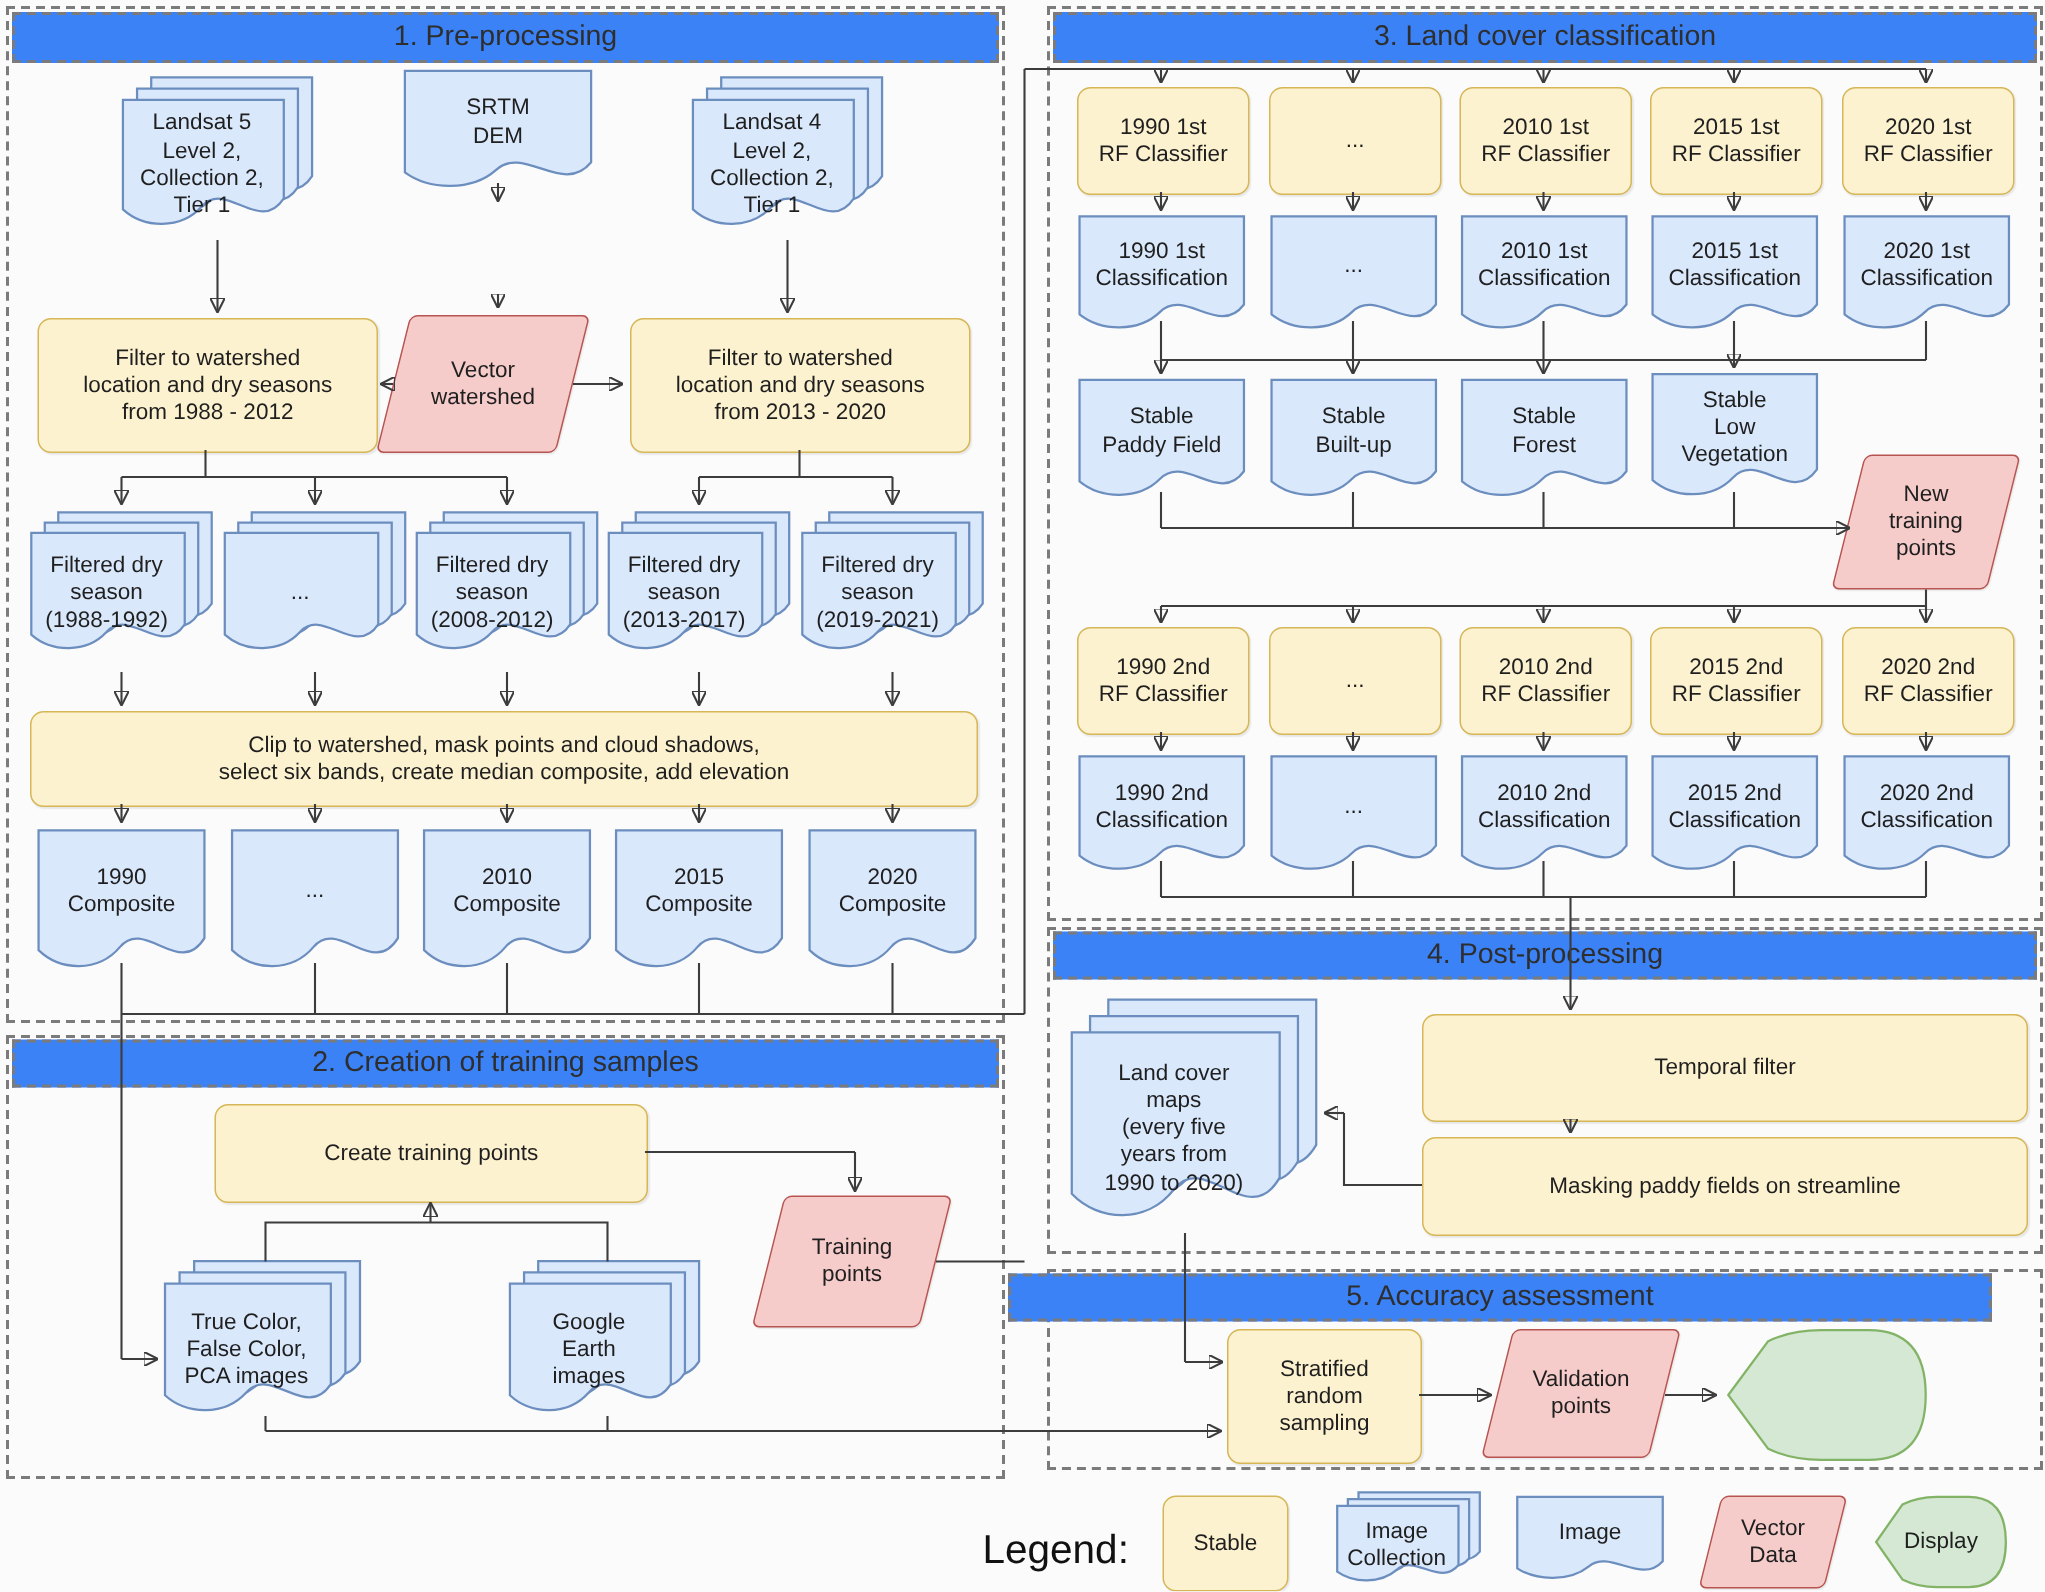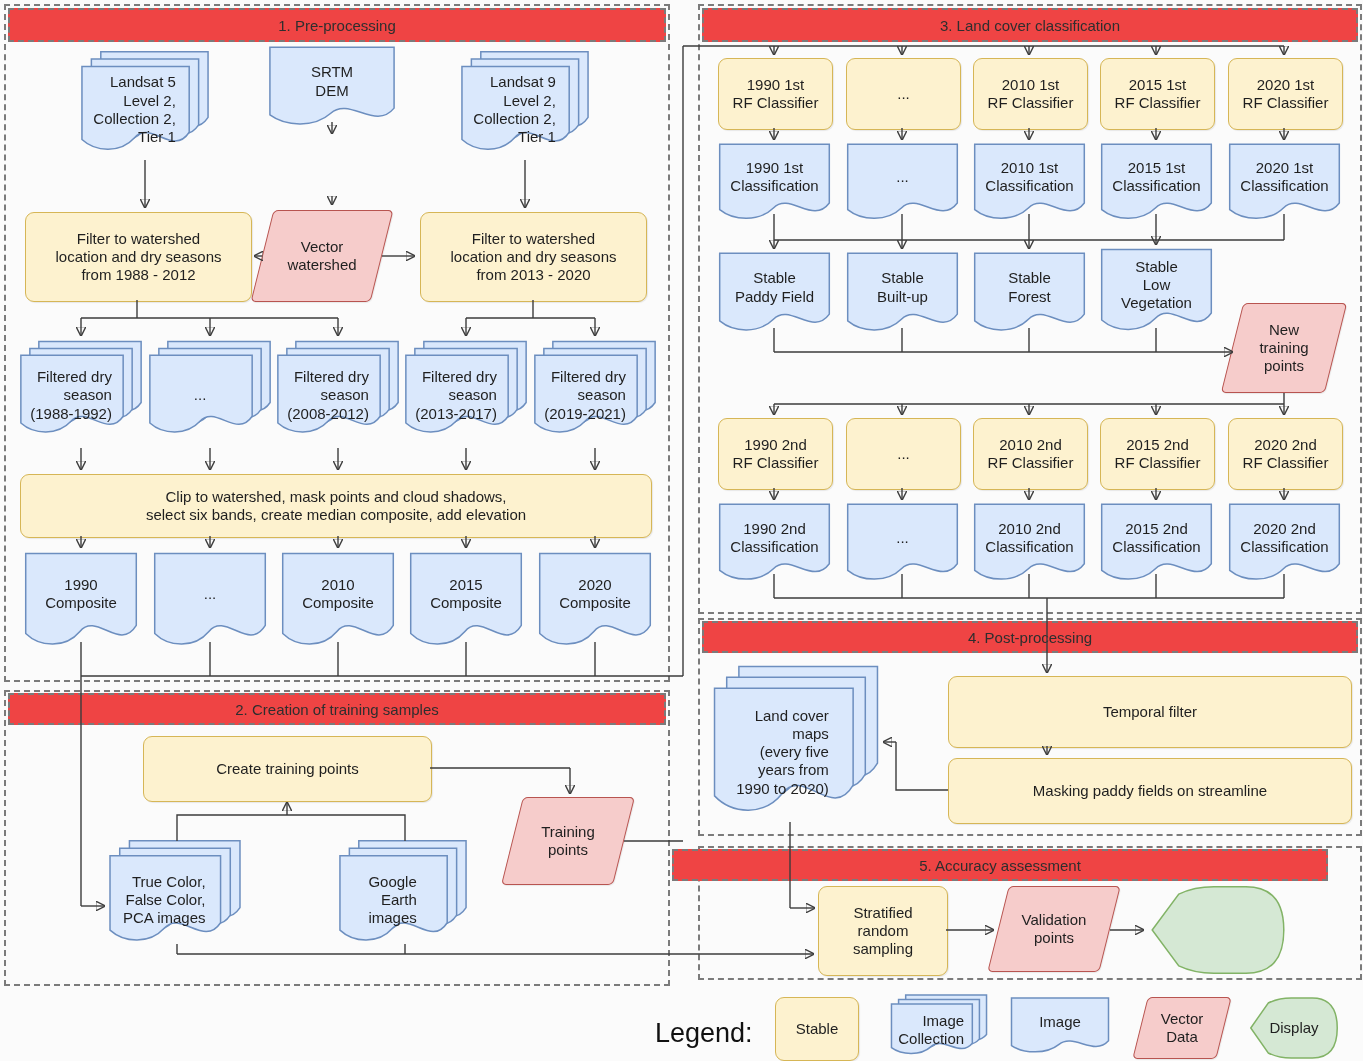--- a/index.html
+++ b/index.html
@@ -3,39 +3,39 @@
 <meta charset="utf-8">
 <style>
   html,body{margin:0;padding:0;background:#fbfbfb;}
   #canvas{
     position:relative;width:1363px;height:1061px;background:#fbfbfb;
     font-family:"Liberation Sans","DejaVu Sans",sans-serif;color:#1f1f1f;
     overflow:hidden;
   }
   .sec{position:absolute;border:2px dashed #7b7b7b;background:transparent;}
   .hdr{
-    position:absolute;background:#ef4444;border:2px dashed #7b7b7b;
+    position:absolute;background:#3b82f6;border:2px dashed #7b7b7b;
     display:flex;align-items:center;justify-content:center;
-    font-size:15px;color:#2e2e2e;z-index:1;
+    font-size:19px;color:#2e2e2e;z-index:1;
   }
   .node{position:absolute;z-index:1;}
   .label{
     position:absolute;inset:0;display:flex;align-items:center;justify-content:center;
     text-align:center;white-space:pre-line;font-size:15px;line-height:1.22;z-index:2;
     pointer-events:none;
   }
   .proc{
     background:#fdf2cf;border:1.5px solid #d6b656;border-radius:9px;
     box-shadow:1px 1px 1px rgba(0,0,0,0.08);
   }
   .doc svg,.stack svg,.disp svg{position:absolute;inset:0;width:100%;height:100%;overflow:visible;}
   .doc path,.stack path{fill:#dae8fc;stroke:#6c8ebf;stroke-width:1.5;vector-effect:non-scaling-stroke;}
   .disp path{fill:#d5e8d4;stroke:#82b366;stroke-width:1.5;vector-effect:non-scaling-stroke;}
   .doc .label{inset:1% 4% 20% 4%;}
-  .stack .label{top:16%;left:1%;right:17%;bottom:7%;text-align:right;}
+  .stack .label{top:16%;left:1%;right:17%;bottom:7%;}
   .disp .label{inset:4% 10%;}
   .para .bg{
     position:absolute;inset:0;transform:skewX(-14deg);
     background:#f6cccb;border:1.5px solid #b85450;border-radius:5px;
     box-shadow:1px 1px 1px rgba(0,0,0,0.08);
   }
   #arrows{position:absolute;inset:0;z-index:3;pointer-events:none;}
   #arrows path{stroke:#3c3c3c;stroke-width:1.4;fill:none;}
   .legend-label{
     position:absolute;font-size:27px;color:#111;z-index:1;white-space:nowrap;
@@ -86,21 +86,21 @@
       </svg>
       <span class="label">SRTM
 DEM</span>
     </div>
   <div class="node stack" style="left:460px;top:50px;width:130px;height:110px">
       <svg viewBox="0 0 100 100" preserveAspectRatio="none">
         <path d="M16,1.5 H98.5 V61.26 C86.125,83.67 68.80000000000001,49.63999999999999 56.425,66.24000000000001 C45.7,80.35 26.725,79.52 16,67.9 Z"></path>
         <path d="M8.75,8.25 H91.25 V68.00999999999999 C78.875,90.42 61.550000000000004,56.38999999999999 49.175,72.99000000000001 C38.45,87.1 19.475,86.27 8.75,74.65 Z"></path>
         <path d="M1.5,15 H84 V74.75999999999999 C71.625,97.17 54.300000000000004,63.13999999999999 41.925,79.74000000000001 C31.2,93.85 12.225,93.02 1.5,81.4 Z"></path>
       </svg>
-      <span class="label">Landsat 9
+      <span class="label">Landsat 4
 Level 2,
 Collection 2,
 Tier 1</span>
     </div>
   <div class="node proc" style="left:25px;top:212px;width:225px;height:88px">
       <span class="label">Filter to watershed
 location and dry seasons
 from 1988 - 2012</span>
     </div>
   <div class="node para" style="left:262px;top:210px;width:120px;height:92px">

